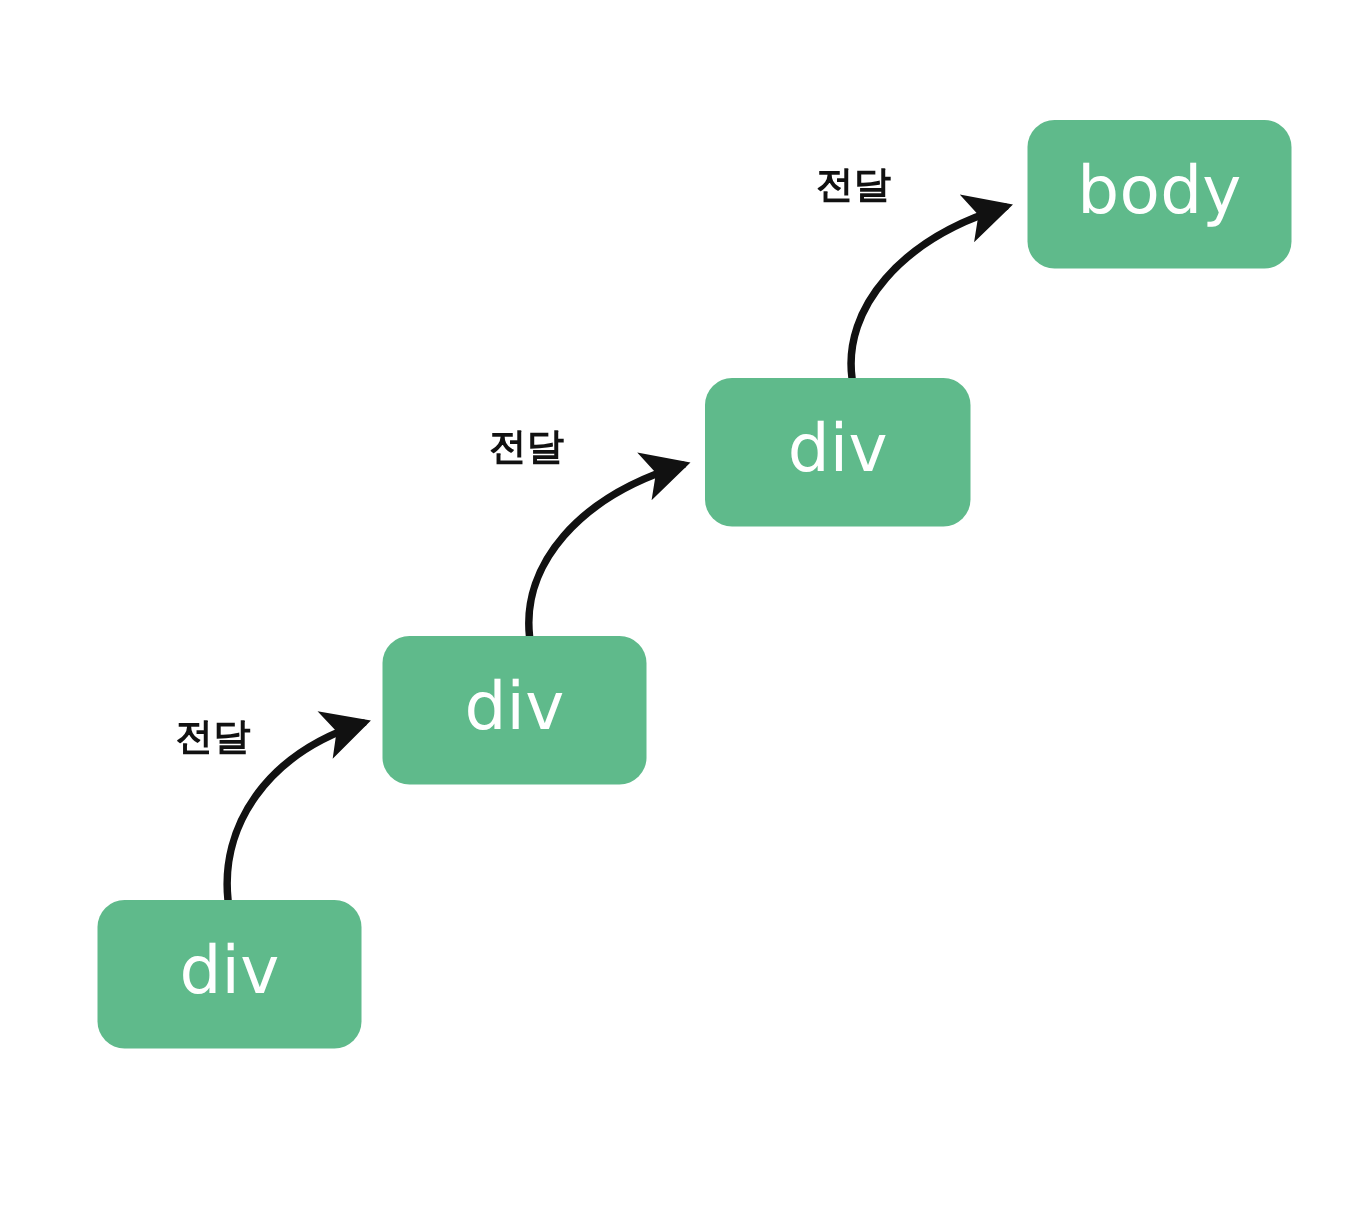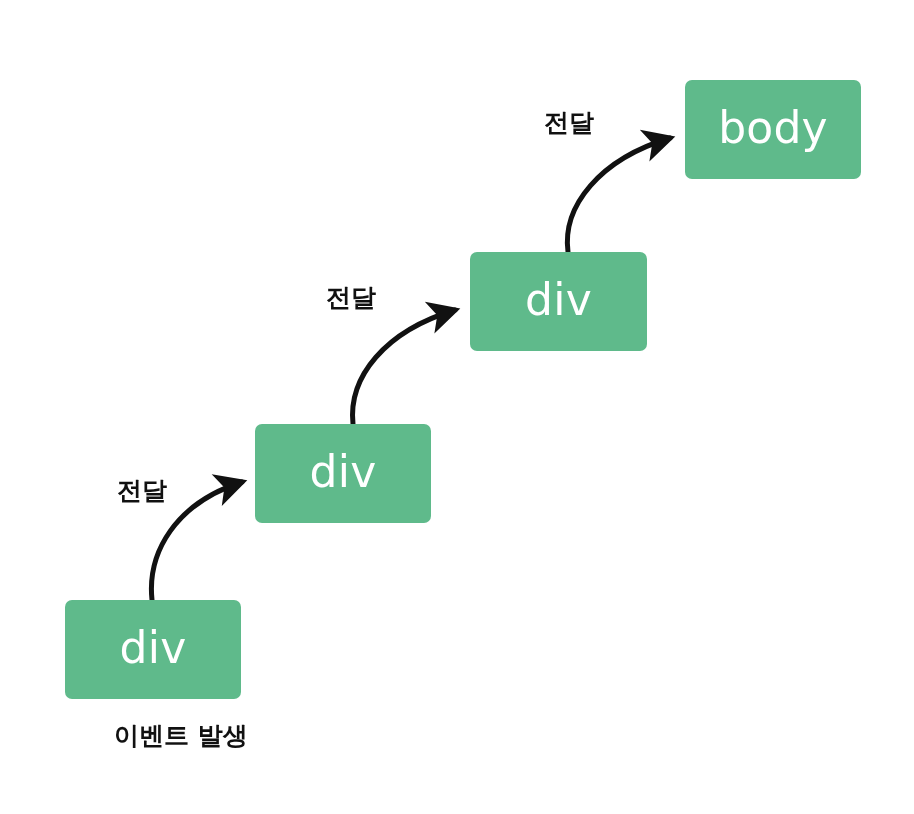--- a/index.html
+++ b/index.html
@@ -23,21 +23,21 @@
   #arrow-layer {
     position: absolute;
     left: 0;
     top: 0;
     width: 914px;
     height: 814px;
   }
   .node {
     position: absolute;
     box-sizing: border-box;
-    border-radius: 7px;
+    border-radius: 18px;
     display: flex;
     align-items: center;
     justify-content: center;
     color: #ffffff;
     font-family: "DejaVu Sans", "Liberation Sans", sans-serif;
     font-weight: 400;
     letter-spacing: 0.2px;
     z-index: 2;
   }
   .node-label {
@@ -114,15 +114,14 @@
   <div class="node" id="node-div-0" style="background: rgb(95, 186, 139); color: rgb(255, 255, 255); left: 65px; top: 600px; width: 176px; height: 99px;">
     <span class="node-label">div</span>
   </div>
 
   <div class="edge-label" id="label-edge-0" style="color: rgb(17, 17, 17);">전달</div>
 
   <div class="edge-label" id="label-edge-1" style="color: rgb(17, 17, 17);">전달</div>
 
   <div class="edge-label" id="label-edge-2" style="color: rgb(17, 17, 17);">전달</div>
 
-  <div class="caption" id="caption-origin" style="color: rgb(17, 17, 17);">이벤트 발생</div>
 
 </div>
 
 </body></html>

